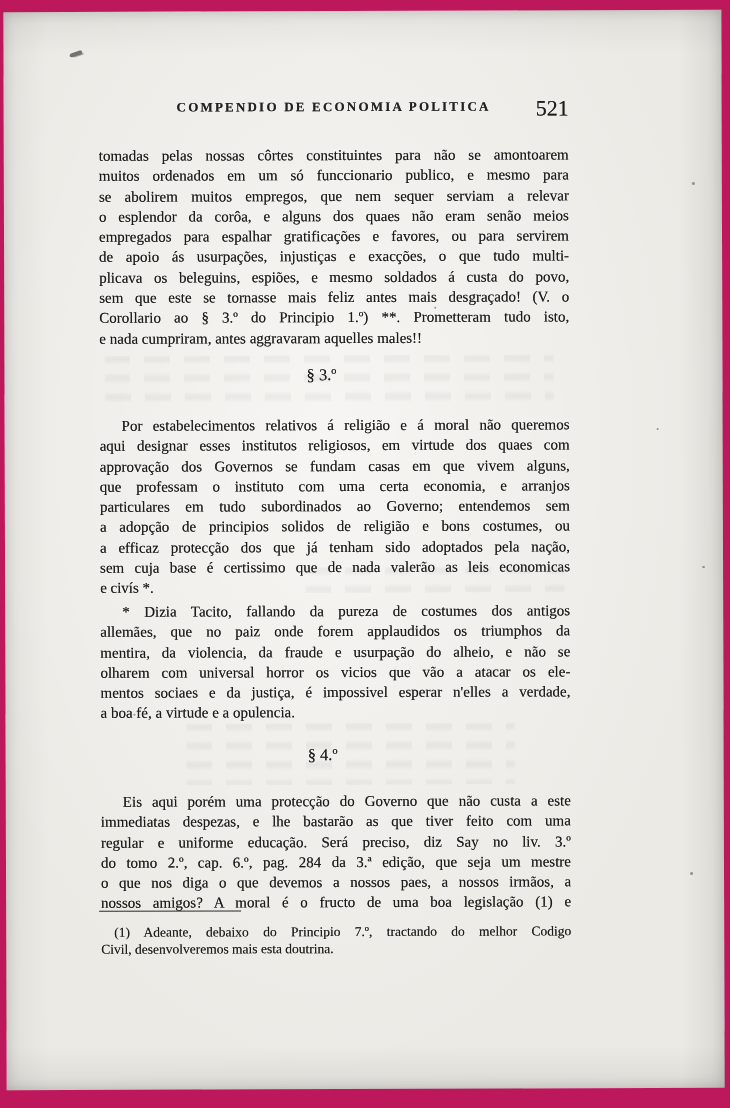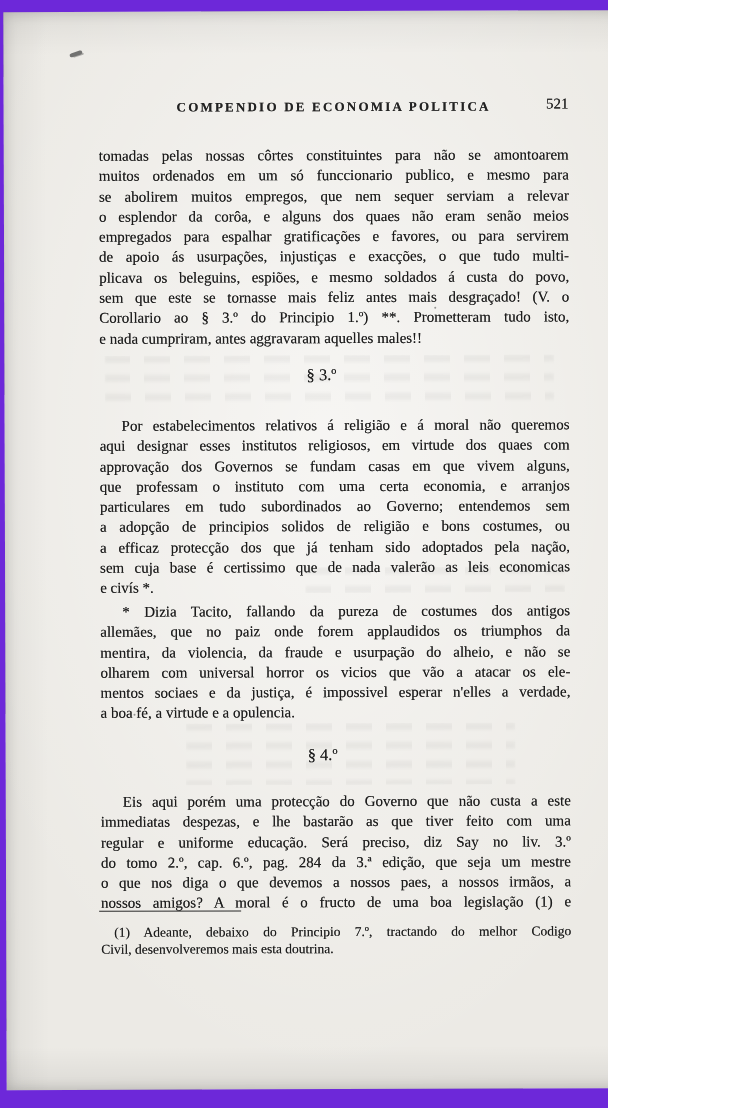--- a/index.html
+++ b/index.html
@@ -1,38 +1,38 @@
 <!DOCTYPE html>
 <html><head>
 <meta charset="utf-8">
 <style>
   html,body{margin:0;padding:0;}
   .scan-frame{
-    position:relative;width:608px;height:1108px;background:#6d28d9;overflow:hidden;
+    position:relative;width:730px;height:1108px;background:#be185d;overflow:hidden;
     font-family:"Liberation Serif","DejaVu Serif",serif;
   }
   .paper{
     position:absolute;left:5px;top:11px;width:718px;height:1078px;
     background:
       radial-gradient(ellipse at 45% 40%, rgba(255,255,255,.55), rgba(255,255,255,0) 70%),
       linear-gradient(90deg, rgba(0,0,0,.05), rgba(0,0,0,0) 6%, rgba(0,0,0,0) 94%, rgba(0,0,0,.08)),
       linear-gradient(180deg, rgba(0,0,0,.06), rgba(0,0,0,0) 4%, rgba(0,0,0,0) 96%, rgba(0,0,0,.07)),
       #eceae5;
     transform:rotate(-0.18deg);
     box-shadow: inset 0 0 14px rgba(0,0,0,.18);
     color:#1b1b1b;
   }
   .header-row{position:absolute;left:95px;top:88px;width:470px;height:20px;}
   .running-title{
     position:absolute;left:0;right:0;text-align:center;
     font-size:13px;font-weight:700;letter-spacing:2.2px;color:#222;
     text-shadow:0 0 .4px rgba(0,0,0,.55);
   }
   .page-number{
-    position:absolute;right:0;top:-3px;font-size:15px;color:#1d1d1d;
+    position:absolute;right:0;top:-3px;font-size:22px;color:#1d1d1d;
     text-shadow:0 0 .4px rgba(0,0,0,.6);
   }
   .textblock{
     position:absolute;left:95px;width:470px;
     font-size:15px;line-height:20.3px;color:#1c1c1c;
     text-shadow:0 0 .45px rgba(20,20,20,.65);
   }
   .tline{
     text-align:justify;text-align-last:justify;text-justify:inter-word;
     height:20.3px;overflow:hidden;white-space:nowrap;

